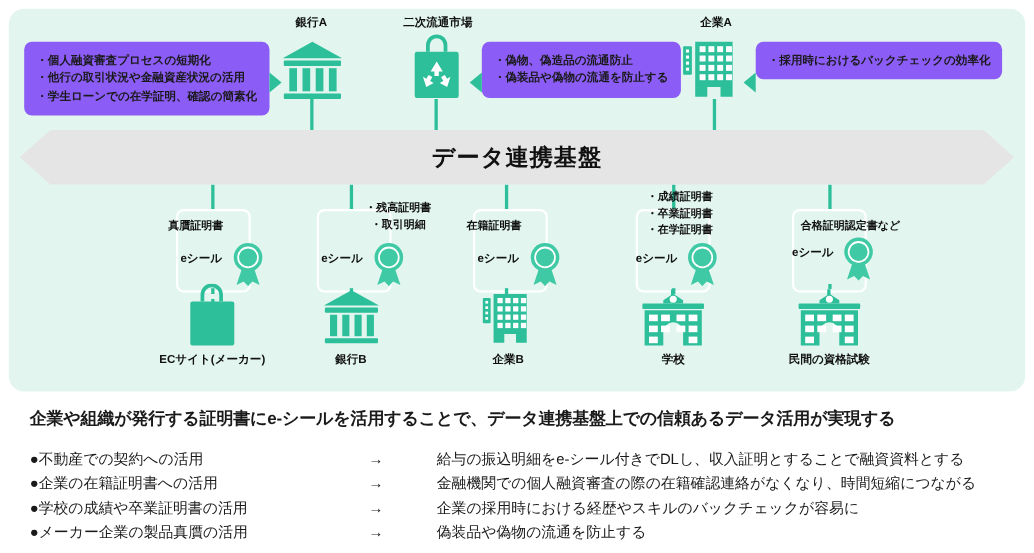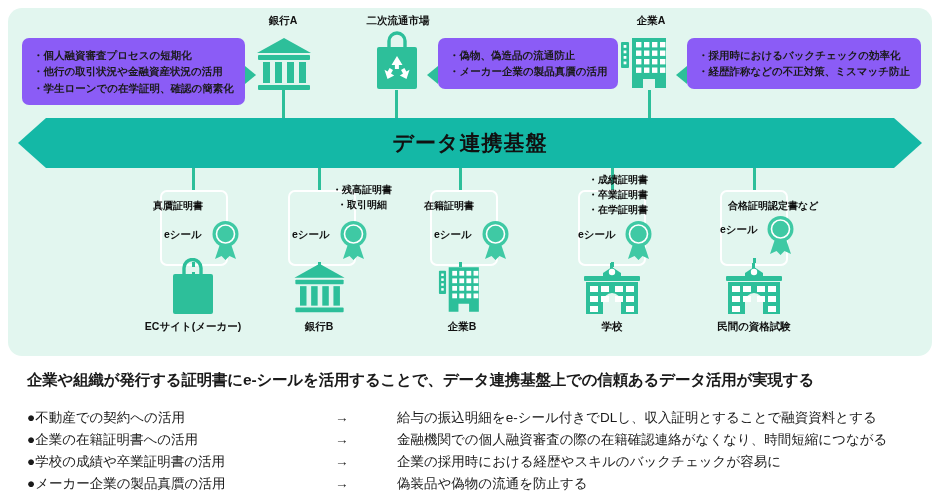--- a/index.html
+++ b/index.html
@@ -54,21 +54,21 @@
     position:absolute;background:#2dbf9a;width:3px;
   }
   .stem-dash{
     position:absolute;width:3px;
     background:repeating-linear-gradient(to bottom,#2dbf9a 0 5px,transparent 5px 10px);
   }
 
   
   .banner{
     position:absolute;left:18px;top:118px;width:904px;height:50px;
-    background:#14b8a6;
+    background:#e5e5e5;
     clip-path:polygon(0 50%,28px 0,calc(100% - 28px) 0,100% 50%,calc(100% - 28px) 100%,28px 100%);
     display:flex;align-items:center;justify-content:center;
   }
   .banner-text{
     font-size:21px;font-weight:bold;color:#111;letter-spacing:1px;
   }
 
   
   .cert{
     position:absolute;
@@ -143,21 +143,21 @@
     <g fill="#ffffff">
       <path d="M26 25 l5.5 9 -3.6 0 0 4 -4 0 0 -4 -3.4 0 z"></path>
       <path d="M16.5 48 l-3-9.2 3.1 1.8 2-3.5 3.4 2 -2 3.5 3.2 1.8 z"></path>
       <path d="M35.5 48 l3-9.2 -3.1 1.8 -2-3.5 -3.4 2 2 3.5 -3.2 1.8 z"></path>
     </g>
   </svg>
   <div class="stem" style="left:395px;top:90px;height:30px;"></div>
 
   <div class="callout tail-left" style="left:438px;top:38px;">
     <span class="ln">・偽物、偽造品の流通防止</span>
-    <span class="ln">・メーカー企業の製品真贋の活用</span>
+    <span class="ln">・偽装品や偽物の流通を防止する</span>
   </div>
 
   <div class="toplabel" style="left:615px;top:14px;width:72px;">企業A</div>
 
   <svg class="icon" style="left:618px;top:32px;" width="58" height="62" viewBox="0 0 58 62">
     <rect x="3" y="10" width="8" height="26" rx="1" fill="#2dbf9a"></rect>
     <g fill="#ffffff">
       <rect x="5.6" y="13" width="2.8" height="2.8"></rect>
       <rect x="5.6" y="18.5" width="2.8" height="2.8"></rect>
       <rect x="5.6" y="24" width="2.8" height="2.8"></rect>
@@ -180,21 +180,20 @@
       <rect x="18" y="35.5" width="5.4" height="5.4"></rect>
         <rect x="26" y="35.5" width="5.4" height="5.4"></rect>
       <rect x="34" y="35.5" width="5.4" height="5.4"></rect>
         <rect x="42" y="35.5" width="5.4" height="5.4"></rect>
     </g>
   </svg>
   <div class="stem" style="left:648px;top:90px;height:30px;"></div>
 
   <div class="callout tail-left" style="left:687px;top:38px;">
     <span class="ln">・採用時におけるバックチェックの効率化</span>
-    <span class="ln">・経歴詐称などの不正対策、ミスマッチ防止</span>
   </div>
 
   <div class="banner">
     <span class="banner-text">データ連携基盤</span>
   </div>
 
   <div class="stem" style="left:192px;top:168px;height:22px;"></div>
   <div class="cert" style="left:160px;top:190px;"></div>
   <div class="cert-title" style="left:153px;top:198px;">真贋証明書</div>
   <div class="eseal-text" style="left:164px;top:228px;">eシール</div>

